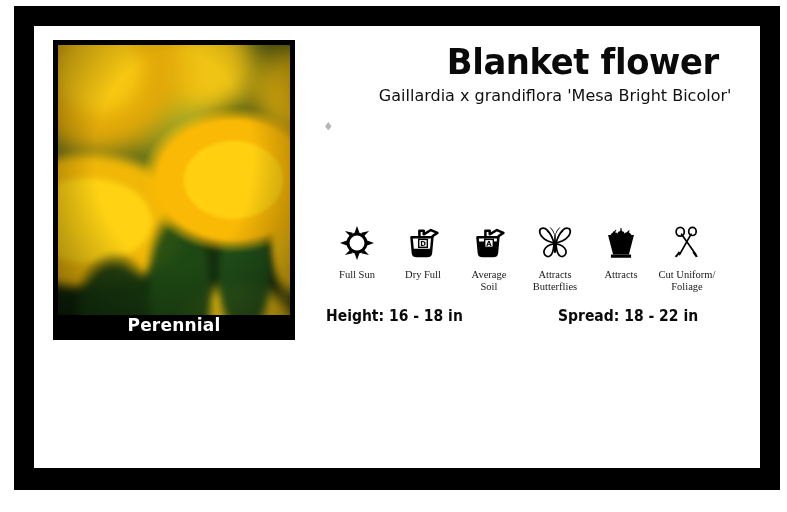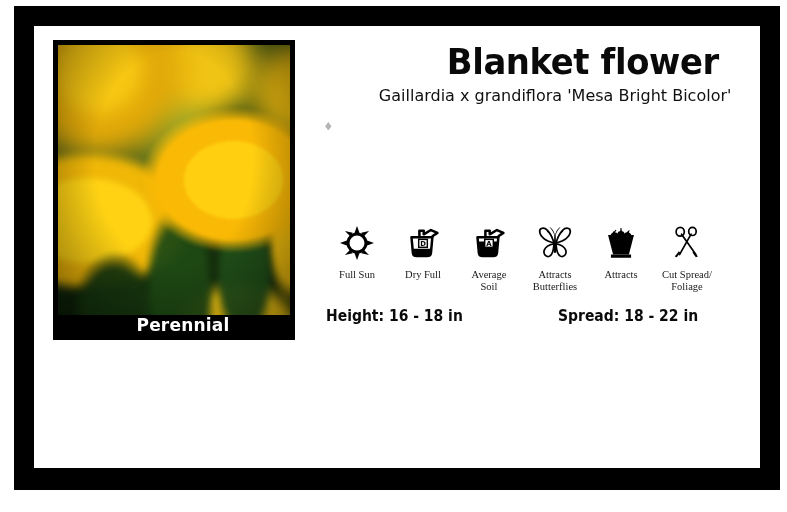--- a/index.html
+++ b/index.html
@@ -104,21 +104,20 @@
     bottom: 0;
     width: 242px;
     height: 30px;
     line-height: 30px;
     text-align: center;
     color: #ffffff;
     font-family: "DejaVu Sans", sans-serif;
     font-weight: bold;
     font-size: 17px;
     letter-spacing: .2px;
-    margin-left: 9px;
   }
 
   
   #info {
     position: absolute;
     left: 290px;
     top: 16px;
     width: 420px;
     text-align: right;
   }
@@ -348,21 +347,21 @@
               <ellipse cx="30" cy="17" rx="12" ry="13"></ellipse>
               <ellipse cx="66" cy="16" rx="11" ry="12"></ellipse>
             </g>
             <g fill="#000000">
               <path d="M70 74 L82 90 L76 92 L66 78 Z"></path>
               <path d="M26 74 L14 90 L20 92 L30 78 Z"></path>
             </g>
           </svg>
         </div>
         <div class="icon-label">
-          <span>Cut Spread/</span><br>
+          <span>Cut Uniform/</span><br>
           <span>Foliage</span>
         </div>
       </div>
 
     </div>
 
     <div id="dims">
       <div class="dim" id="dim-height">Height: 16 - 18 in</div>
       <div class="dim" id="dim-spread">Spread: 18 - 22 in</div>
     </div>

